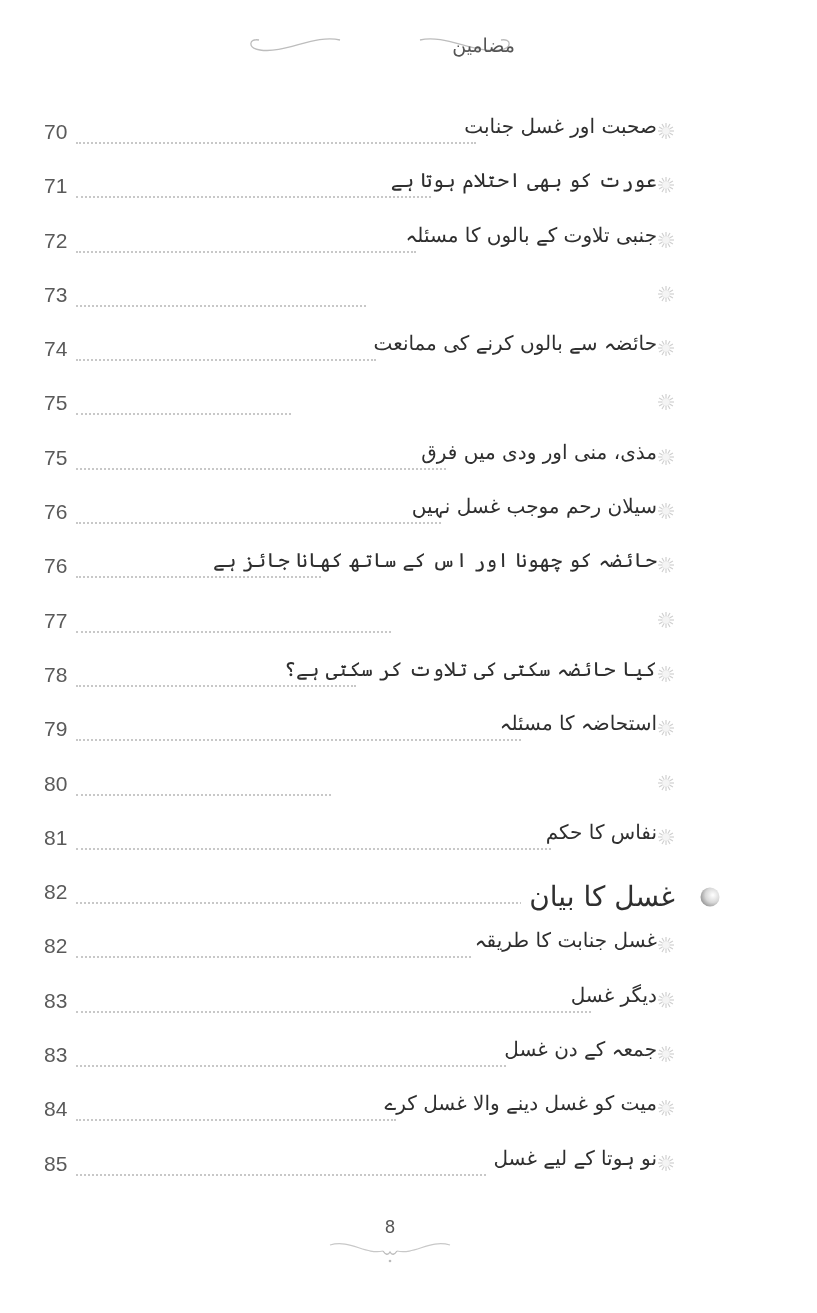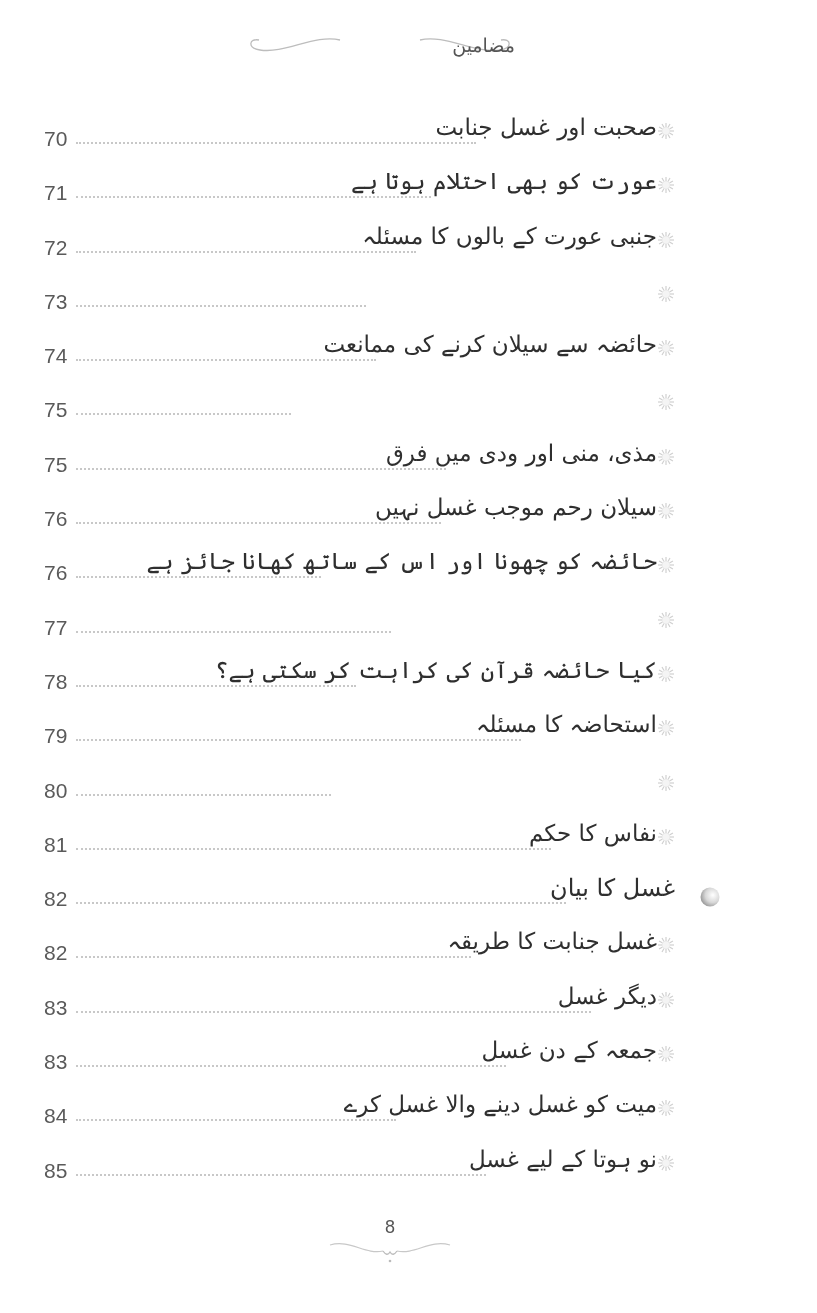--- a/index.html
+++ b/index.html
@@ -5,26 +5,26 @@
   html, body { margin: 0; padding: 0; background: #ffffff; }
   body { width: 817px; height: 1313px; position: relative; overflow: hidden;
          font-family: "DejaVu Sans", sans-serif; color: #3a3a3a; }
   .header { position: absolute; top: 28px; left: 245px; width: 270px; height: 40px; }
   .header svg { position: absolute; top: 0; left: 0; }
   .header-title { position: absolute; top: 6px; left: 0; width: 270px; 
                   font-family: "DejaVu Serif", serif; font-size: 19px; color: #555; direction: rtl; }
   .toc { position: absolute; top: 108px; left: 0; width: 817px; }
   .row { position: relative; height: 54.3px; }
   .num { position: absolute; left: 44px; top: 12px; font-family: "Liberation Sans", sans-serif;
-         font-size: 21px; color: #5a5a5a; margin-top: 7px; }
+         font-size: 21px; color: #5a5a5a; }
   .leader { position: absolute; left: 76px; top: 34px; border-bottom: 2px dotted #c8c8c8; }
   .title { position: absolute; right: 160px; top: 6px; direction: rtl; white-space: nowrap;
-           font-family: "DejaVu Serif", serif; font-size: 23px; color: #2f2f2f;
+           font-family: "DejaVu Serif", serif; font-size: 20px; color: #2f2f2f;
            background: #fff; padding-left: 8px; }
-  .row.chapter .title { right: 142px; font-size: 24px; top: 6px; }
+  .row.chapter .title { right: 142px; font-size: 28px; top: 12px; }
   .bullet { position: absolute; right: 142px; top: 14px; width: 18px; height: 18px; }
   .row.chapter .bullet { right: 96px; top: 18px; width: 22px; height: 22px; }
   .footer { position: absolute; top: 1217px; left: 325px; width: 130px; height: 50px; }
   .page-num { position: absolute; top: 0; left: 0; width: 130px; text-align: center;
               font-family: "Liberation Sans", sans-serif; font-size: 18px; color: #555; }
   .footer svg { position: absolute; top: 16px; left: 0; }
 </style>
 </head>
 <body>
 
@@ -77,21 +77,21 @@
             <line x1="9" y1="5" x2="8.999999999999998" y2="1"></line>
             <line x1="11" y1="5.535898384862246" x2="13" y2="2.0717967697244912"></line>
             <line x1="12.464101615137753" y1="6.999999999999998" x2="15.928203230275507" y2="4.9999999999999964"></line>
           </g>
           <circle cx="9" cy="9" r="4" fill="#f4f4f4" stroke="#e0e0e0" stroke-width="0.6"></circle>
         </svg></span>
     </div>
     <div class="row">
       <span class="num">72</span>
       <span class="leader" style="width:340px"></span>
-      <span class="title">جنبی عورت کے بالوں کا مسئلہ</span>
+      <span class="title">جنبی تلاوت کے بالوں کا مسئلہ</span>
       <span class="bullet"><svg width="18" height="18" viewBox="0 0 18 18">
           <g stroke="#d0d0d0" stroke-width="1.2">
             <line x1="13" y1="9" x2="17" y2="9"></line>
             <line x1="12.464101615137755" y1="11" x2="15.92820323027551" y2="13"></line>
             <line x1="11" y1="12.464101615137753" x2="13" y2="15.928203230275509"></line>
             <line x1="9" y1="13" x2="9" y2="17"></line>
             <line x1="7.000000000000001" y1="12.464101615137755" x2="5.000000000000002" y2="15.92820323027551"></line>
             <line x1="5.535898384862245" y1="11" x2="2.0717967697244903" y2="13"></line>
             <line x1="5" y1="9" x2="1" y2="9.000000000000002"></line>
             <line x1="5.535898384862245" y1="7.000000000000001" x2="2.0717967697244895" y2="5.000000000000002"></line>
@@ -120,21 +120,21 @@
             <line x1="9" y1="5" x2="8.999999999999998" y2="1"></line>
             <line x1="11" y1="5.535898384862246" x2="13" y2="2.0717967697244912"></line>
             <line x1="12.464101615137753" y1="6.999999999999998" x2="15.928203230275507" y2="4.9999999999999964"></line>
           </g>
           <circle cx="9" cy="9" r="4" fill="#f4f4f4" stroke="#e0e0e0" stroke-width="0.6"></circle>
         </svg></span>
     </div>
     <div class="row">
       <span class="num">74</span>
       <span class="leader" style="width:300px"></span>
-      <span class="title">حائضہ سے سیلان کرنے کی ممانعت</span>
+      <span class="title">حائضہ سے بالوں کرنے کی ممانعت</span>
       <span class="bullet"><svg width="18" height="18" viewBox="0 0 18 18">
           <g stroke="#d0d0d0" stroke-width="1.2">
             <line x1="13" y1="9" x2="17" y2="9"></line>
             <line x1="12.464101615137755" y1="11" x2="15.92820323027551" y2="13"></line>
             <line x1="11" y1="12.464101615137753" x2="13" y2="15.928203230275509"></line>
             <line x1="9" y1="13" x2="9" y2="17"></line>
             <line x1="7.000000000000001" y1="12.464101615137755" x2="5.000000000000002" y2="15.92820323027551"></line>
             <line x1="5.535898384862245" y1="11" x2="2.0717967697244903" y2="13"></line>
             <line x1="5" y1="9" x2="1" y2="9.000000000000002"></line>
             <line x1="5.535898384862245" y1="7.000000000000001" x2="2.0717967697244895" y2="5.000000000000002"></line>
@@ -250,21 +250,21 @@
             <line x1="9" y1="5" x2="8.999999999999998" y2="1"></line>
             <line x1="11" y1="5.535898384862246" x2="13" y2="2.0717967697244912"></line>
             <line x1="12.464101615137753" y1="6.999999999999998" x2="15.928203230275507" y2="4.9999999999999964"></line>
           </g>
           <circle cx="9" cy="9" r="4" fill="#f4f4f4" stroke="#e0e0e0" stroke-width="0.6"></circle>
         </svg></span>
     </div>
     <div class="row">
       <span class="num">78</span>
       <span class="leader" style="width:280px"></span>
-      <span class="title">کیا حائضہ قرآن کی کراہت کر سکتی ہے؟</span>
+      <span class="title">کیا حائضہ سکتی کی تلاوت کر سکتی ہے؟</span>
       <span class="bullet"><svg width="18" height="18" viewBox="0 0 18 18">
           <g stroke="#d0d0d0" stroke-width="1.2">
             <line x1="13" y1="9" x2="17" y2="9"></line>
             <line x1="12.464101615137755" y1="11" x2="15.92820323027551" y2="13"></line>
             <line x1="11" y1="12.464101615137753" x2="13" y2="15.928203230275509"></line>
             <line x1="9" y1="13" x2="9" y2="17"></line>
             <line x1="7.000000000000001" y1="12.464101615137755" x2="5.000000000000002" y2="15.92820323027551"></line>
             <line x1="5.535898384862245" y1="11" x2="2.0717967697244903" y2="13"></line>
             <line x1="5" y1="9" x2="1" y2="9.000000000000002"></line>
             <line x1="5.535898384862245" y1="7.000000000000001" x2="2.0717967697244895" y2="5.000000000000002"></line>

